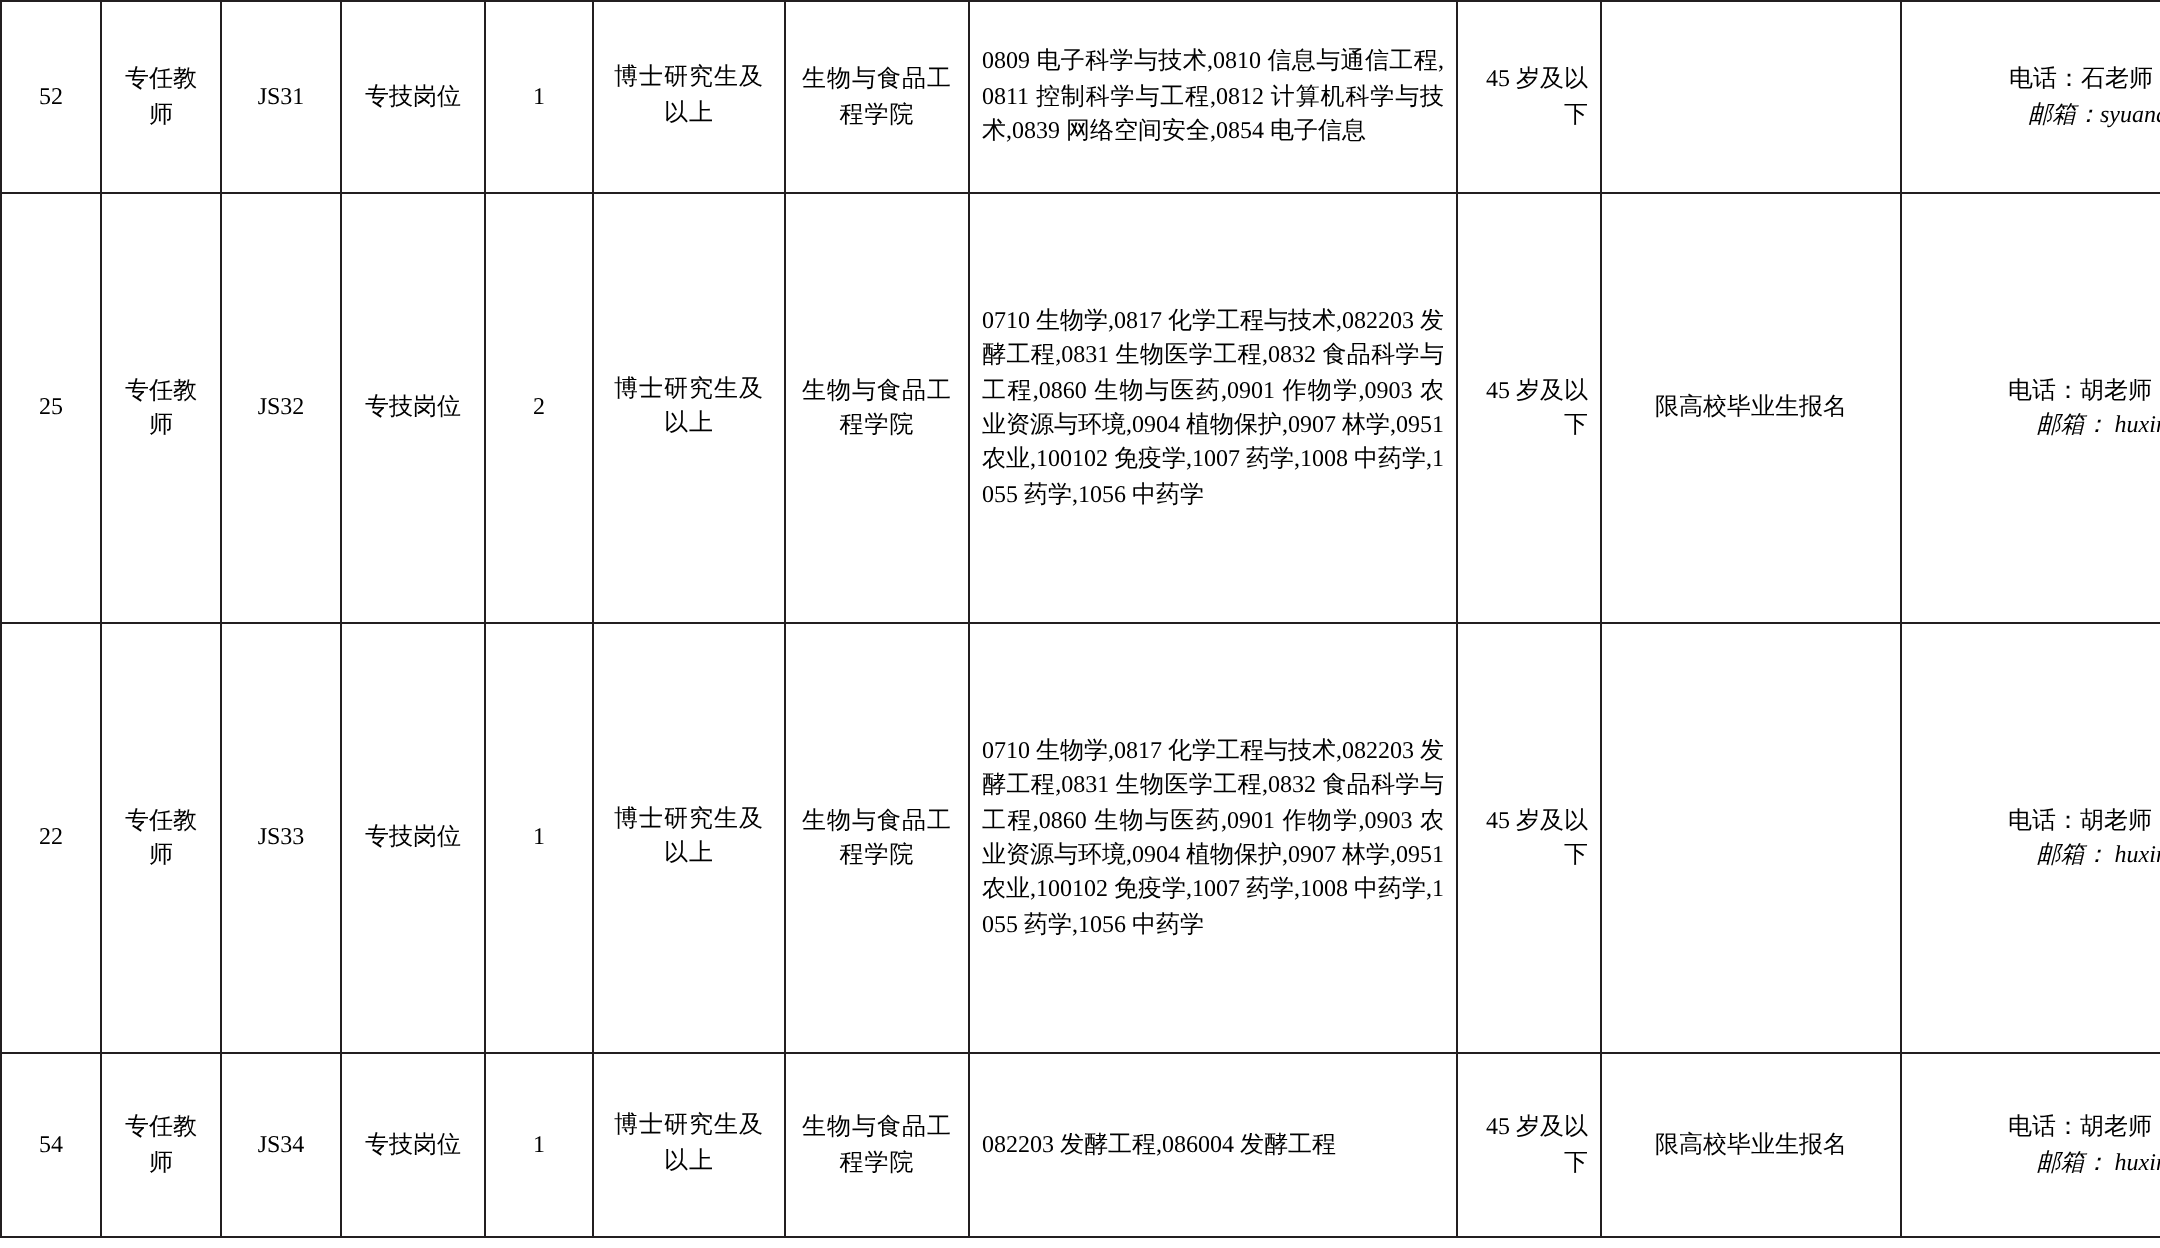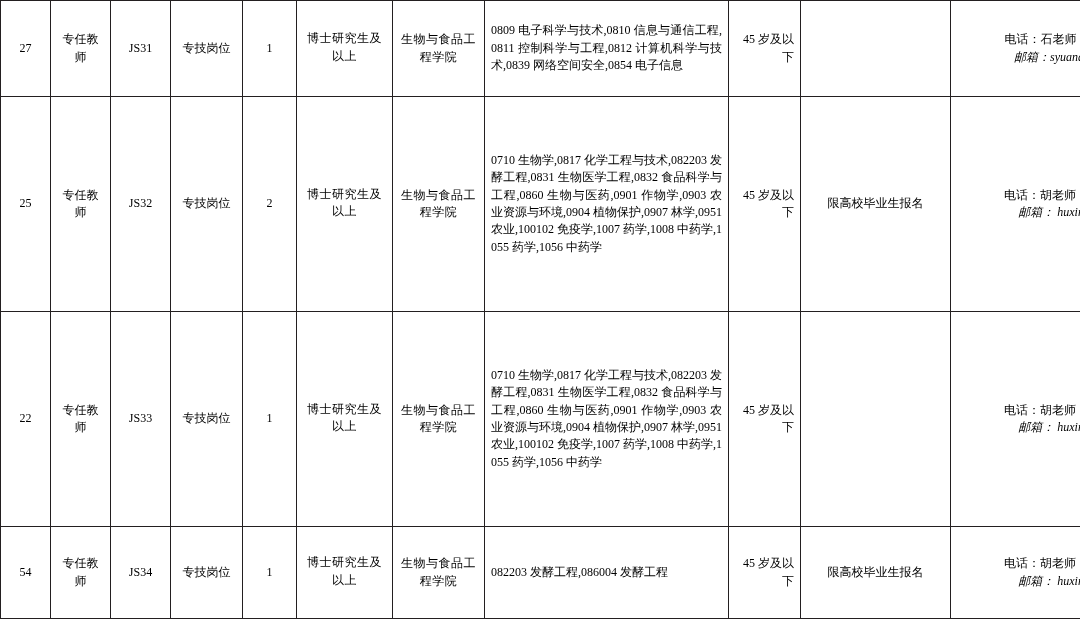--- a/index.html
+++ b/index.html
@@ -112,21 +112,21 @@
       <col class="c-edu">
       <col class="c-college">
       <col class="c-major">
       <col class="c-age">
       <col class="c-other">
       <col class="c-contact">
     </colgroup>
     <tbody>
 
       <tr style="height:96px;">
-        <td class="cell-center">27</td>
+        <td class="cell-center">52</td>
         <td class="cell-center type-cell">专任教师</td>
         <td class="cell-center">JS31</td>
         <td class="cell-center type-cell">专技岗位</td>
         <td class="cell-center">1</td>
         <td class="cell-center edu-cell">博士研究生及以上</td>
         <td class="cell-center college-cell">生物与食品工程学院</td>
         <td class="cell-just major-cell">0809 电子科学与技术,0810 信息与通信工程,0811 控制科学与工程,0812 计算机科学与技术,0839 网络空间安全,0854 电子信息</td>
         <td class="cell-center age-cell">45 岁及以下</td>
         <td class="cell-center"></td>
         <td class="cell-right contact-cell">

